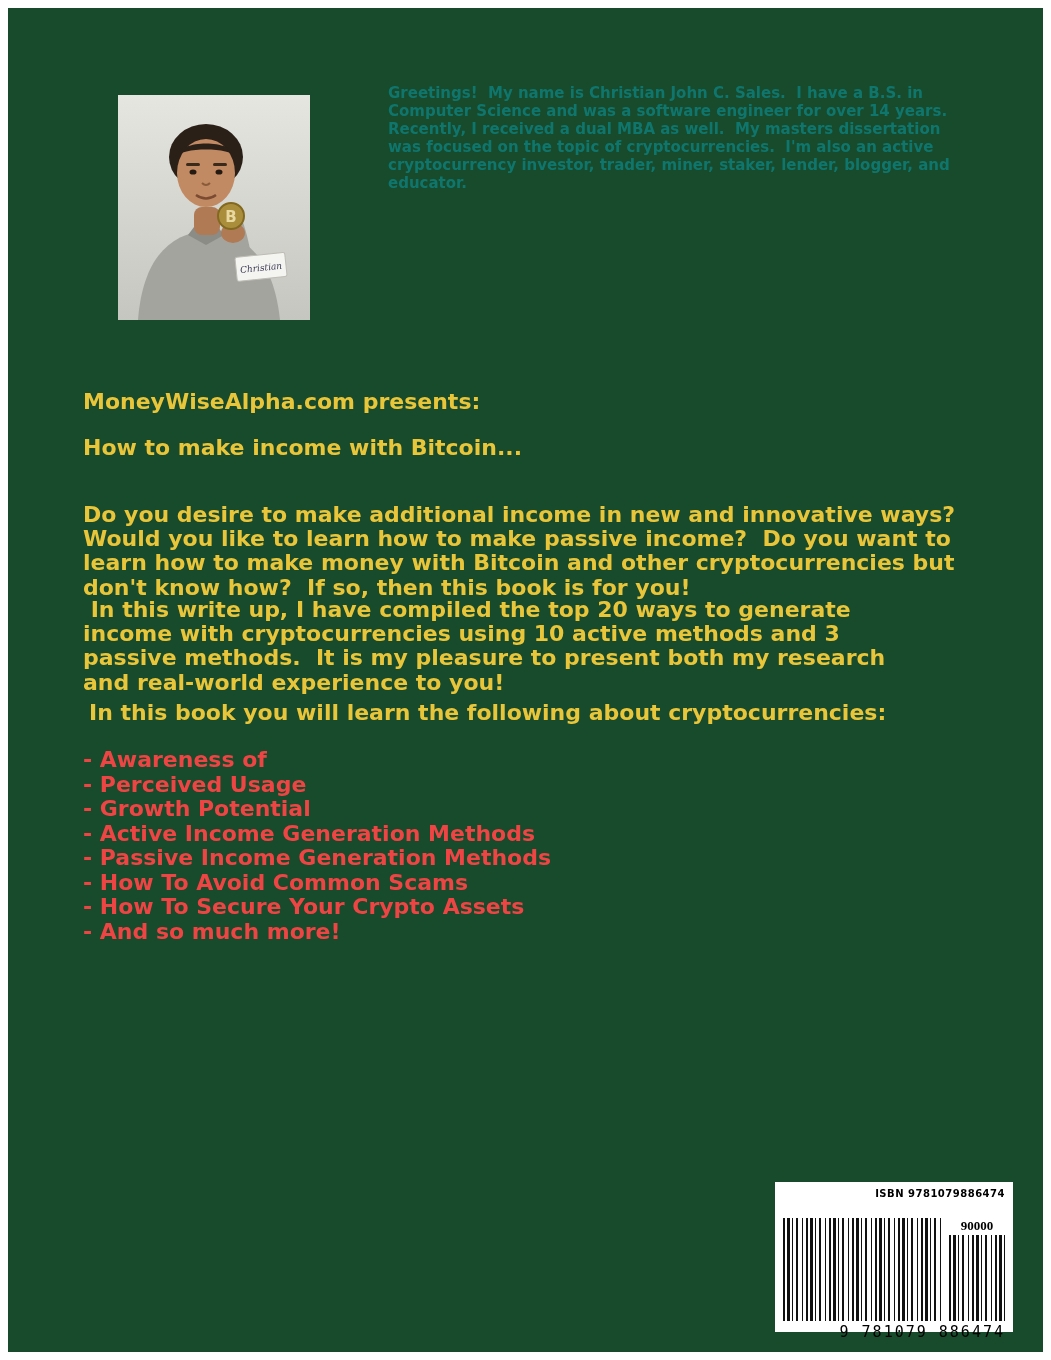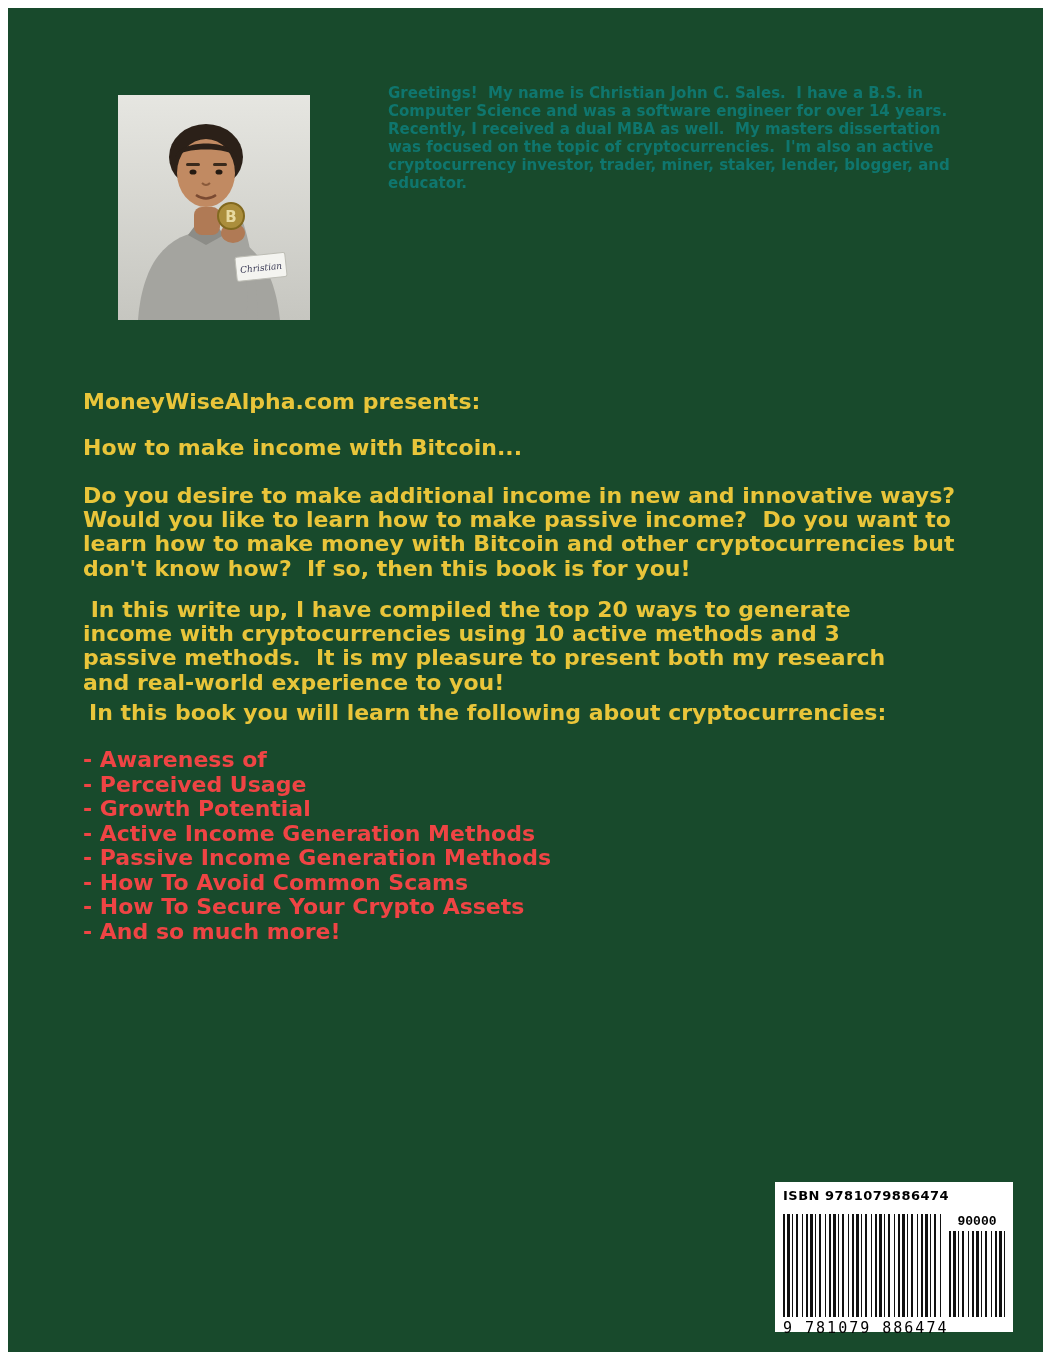--- a/index.html
+++ b/index.html
@@ -33,74 +33,75 @@
   }
   .bio {
     left: 388px; top: 84px; width: 584px;
     color: #0f766e;
     font-size: 15px;
     line-height: 1.2;
   }
   .yellow { color: #e9c53a; font-size: 22px; line-height: 1.12; }
   .presents { left: 83px; top: 390px; width: 900px; }
   .tagline  { left: 83px; top: 436px; width: 900px; }
-  .para1    { left: 83px; top: 484px; width: 898px; line-height: 1.1; }
+  .para1    { left: 83px; top: 503px; width: 898px; line-height: 1.1; }
   .para2    { left: 83px; top: 598px; width: 850px; line-height: 1.1; }
   .learnintro { left: 89px; top: 701px; width: 900px; }
   .learnlist  { left: 83px; top: 748px; width: 900px; }
   .learnlist .li {
     color: #ef4444;
     font-weight: 700;
     font-size: 22px;
     line-height: 24.5px;
     white-space: pre-wrap;
   }
   
   .barcode-box {
     position: absolute;
     left: 775px; top: 1182px;
     width: 238px; height: 150px;
     background: #ffffff;
     padding: 6px 8px 4px 8px;
     color: #000;
   }
   .isbn {
-    font-size: 13px;
+    font-size: 10px;
     font-weight: 700;
-    text-align: left;
+    text-align: right;
     letter-spacing: 0.5px;
-    margin-bottom: 11px;
+    margin-bottom: 19px;
   }
   .bc-body { display: flex; height: 103px; }
   .bc-main { flex: 1; display: flex; flex-direction: column; }
   .bars {
     background-color: #ffffff;
     background-image: repeating-linear-gradient(90deg,
       #111 0 2px, #fff 2px 4px,
       #111 4px 7px, #fff 7px 9px,
       #111 9px 10px, #fff 10px 13px,
       #111 13px 15px, #fff 15px 19px,
       #111 19px 20px, #fff 20px 23px);
   }
   .main-bars { flex: 1; }
   .bc-addon { width: 56px; margin-left: 8px; display: flex; flex-direction: column; }
   .addon-num {
     font-size: 13px;
     font-weight: 700;
     text-align: center;
     height: 17px;
-    font-family: Liberation Mono, monospace;
+    font-family: Liberation Serif, serif;
   }
   .addon-bars { flex: 1; }
   .digits {
     font-family: "DejaVu Sans Mono", monospace;
     font-size: 15px;
     letter-spacing: 2px;
     padding-top: 2px;
     white-space: pre;
+    text-align: right;
   }
   .nametag-text {
     font-family: "DejaVu Serif", serif;
     font-style: italic;
     font-size: 9px;
     fill: #3a3a55;
   }
 </style>
 </head>
 <body>

